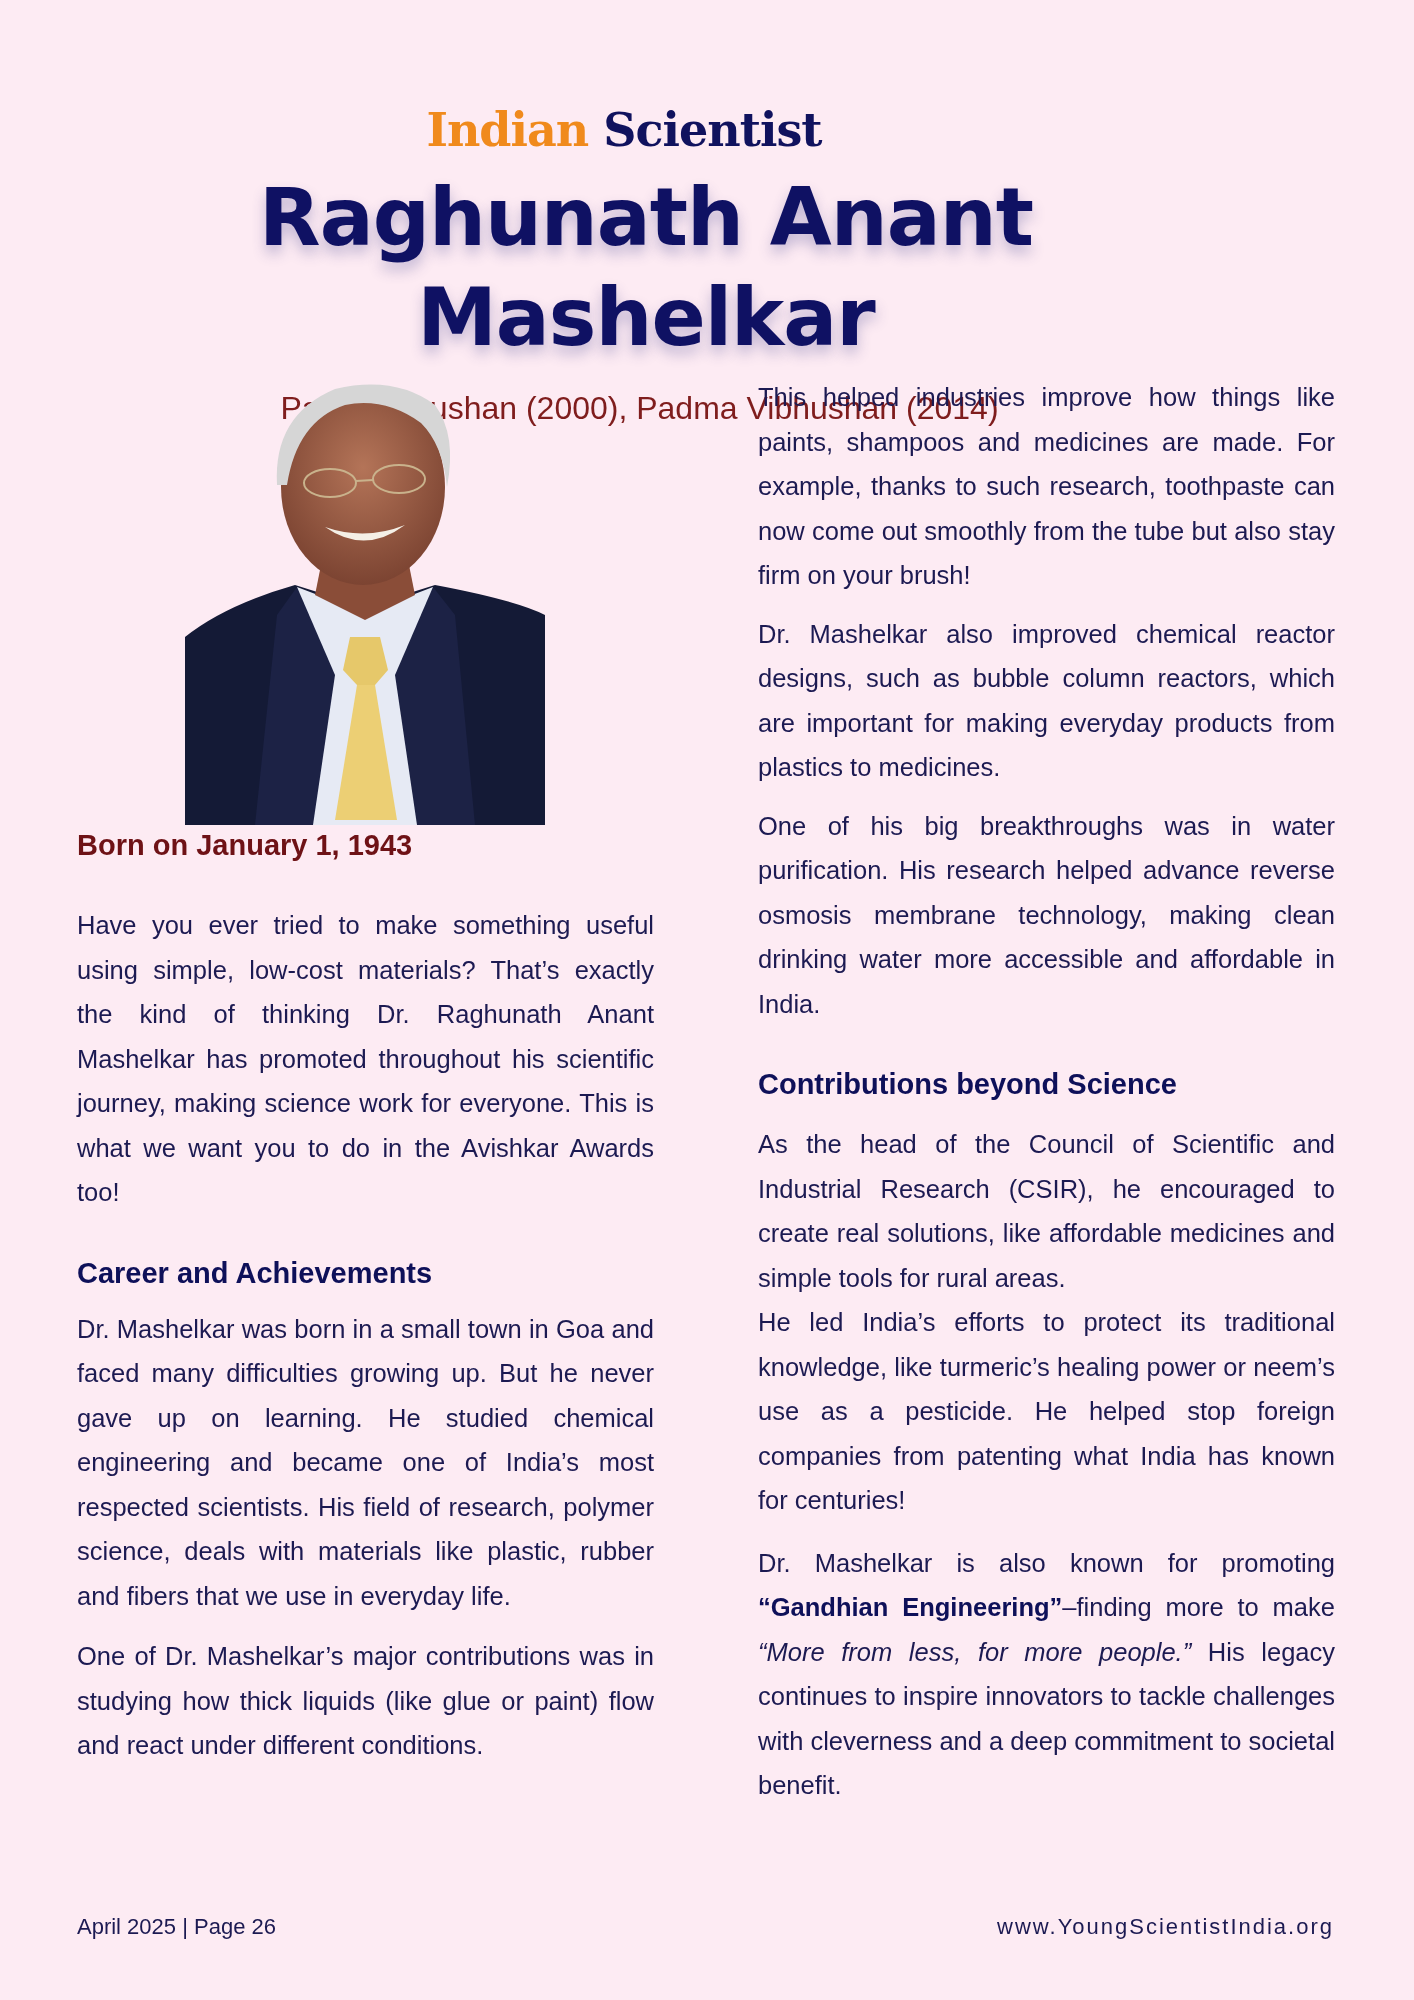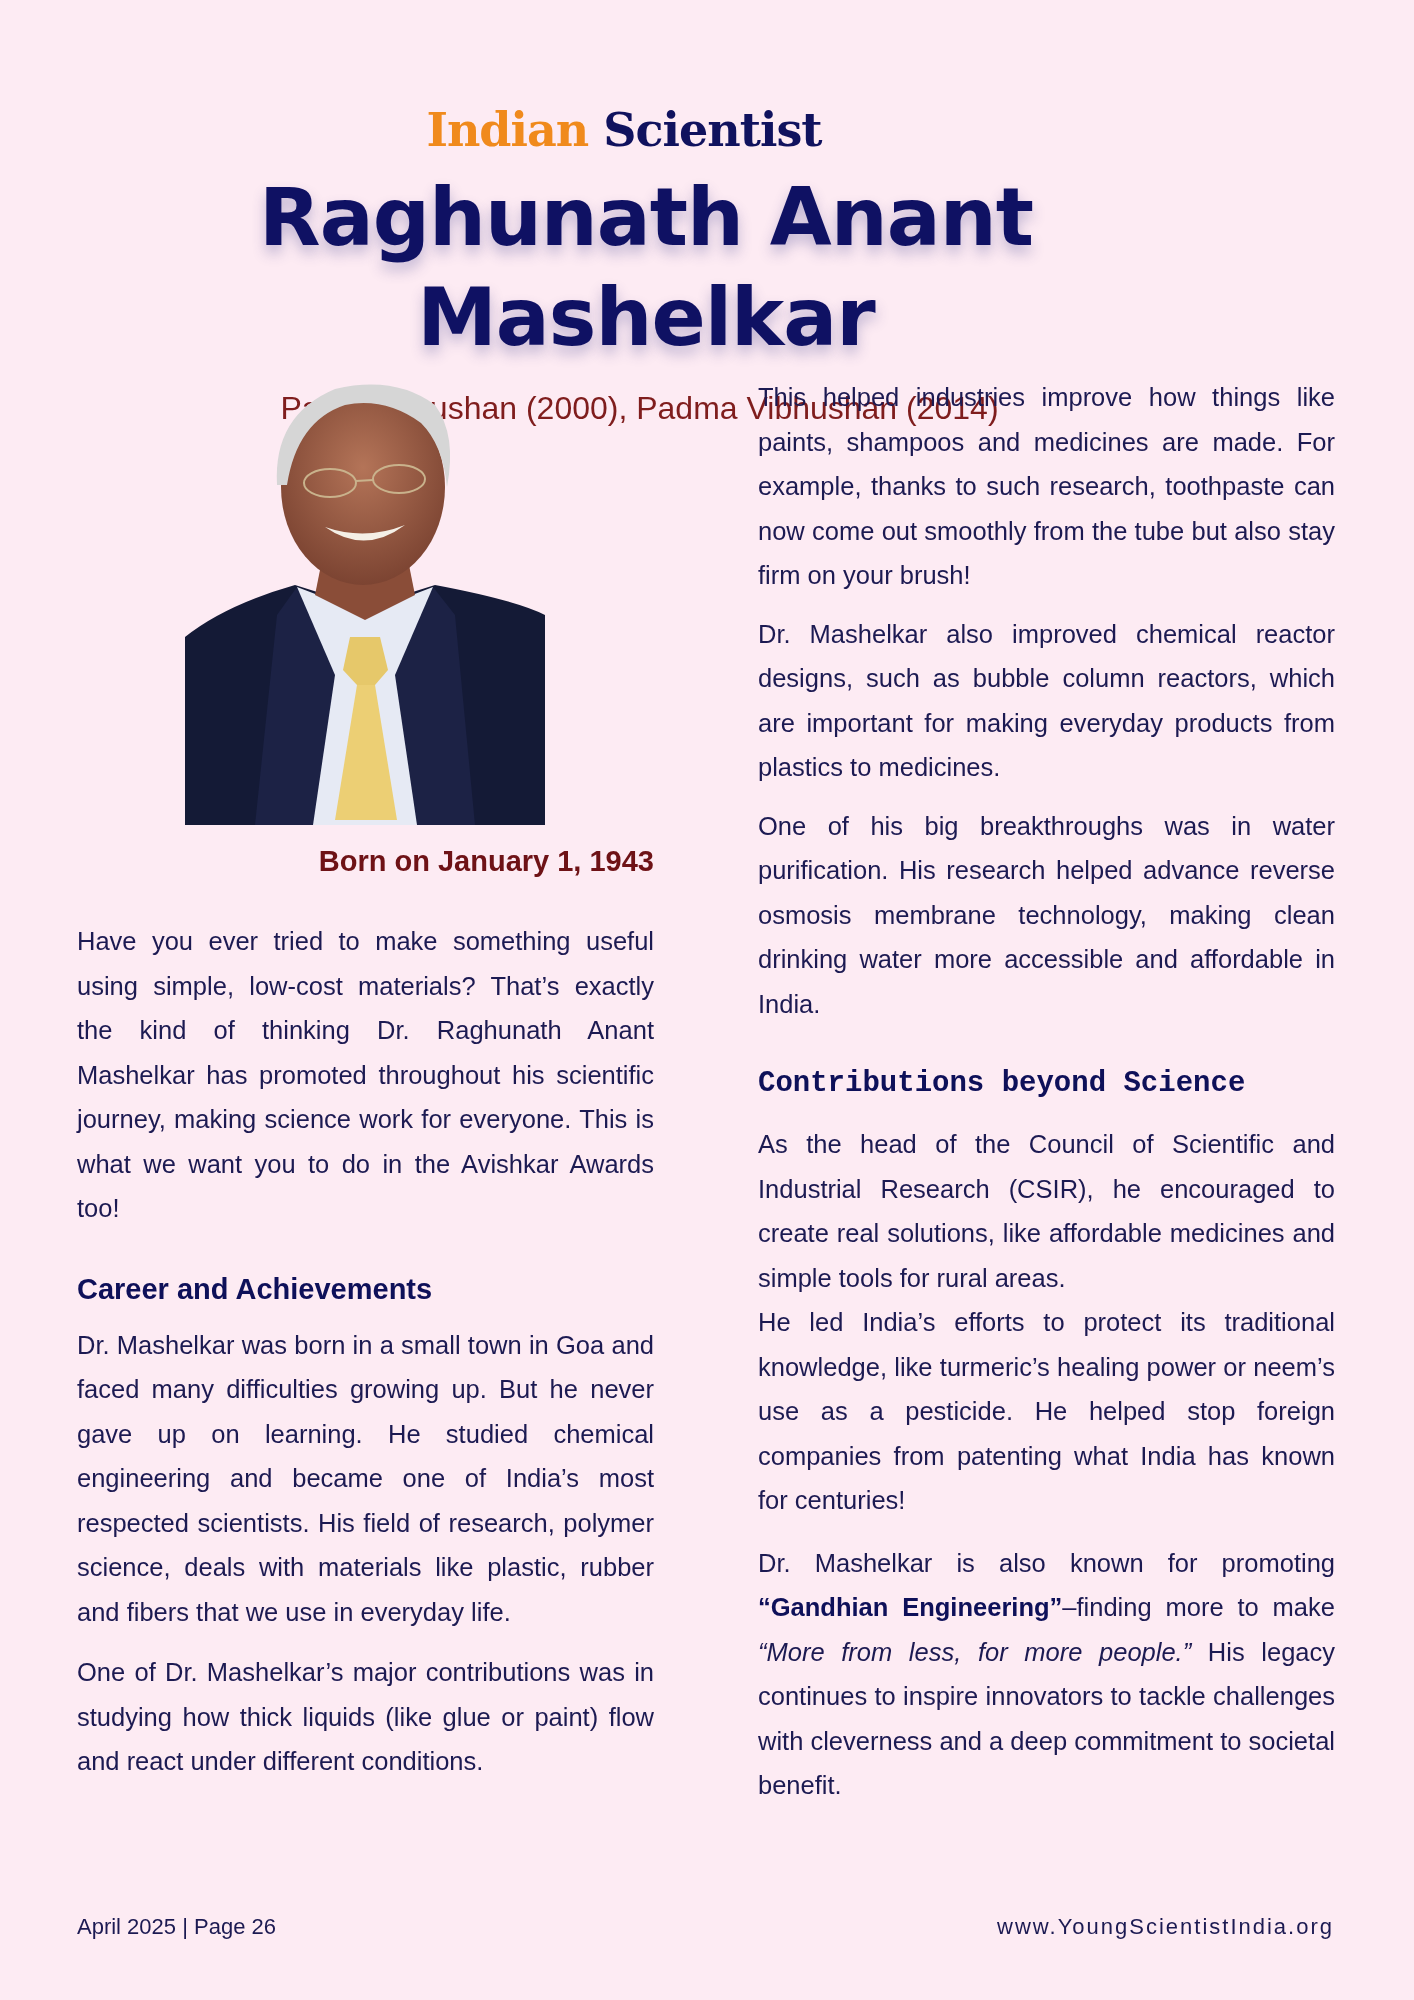--- a/index.html
+++ b/index.html
@@ -44,22 +44,21 @@
   .col-left { left: 77px; width: 577px; }
   .col-right { left: 758px; width: 577px; }
   .portrait {
     position: relative;
     margin-left: 108px;
     width: 360px;
     height: 450px;
     overflow: hidden;
   }
   .born {
-    margin-top: 16px;
-    text-align: right;
+    text-align: left;
     font-weight: bold;
     font-size: 29px;
     line-height: 40px;
     color: #6e1216;
     padding-right: 0;
   }
   p.body {
     font-size: 25.5px;
     line-height: 44.5px;
     text-align: justify;
@@ -68,21 +67,21 @@
   .col-left p.intro { margin-top: 38px; }
   h2.section {
     font-size: 29px;
     font-weight: bold;
     color: #0e1059;
     line-height: 40px;
   }
   .col-left h2.section { margin-top: 38px; margin-bottom: 14px; }
   .col-left p.gap { margin-top: 16px; }
   .col-right p.gap { margin-top: 14px; }
-  .col-right h2.section { margin-top: 38px; margin-bottom: 18px; font-family: Liberation Mono, monospace; }
+  .col-right h2.section { margin-top: 38px; margin-bottom: 18px; }
   .col-right p.gap2 { margin-top: 18px; }
   b.em { font-weight: bold; color: #0e1059; }
   i.quote { font-style: italic; }
   .footer {
     position: absolute;
     top: 1912px;
     font-size: 22px;
     line-height: 30px;
     color: #1c1a52;
   }

